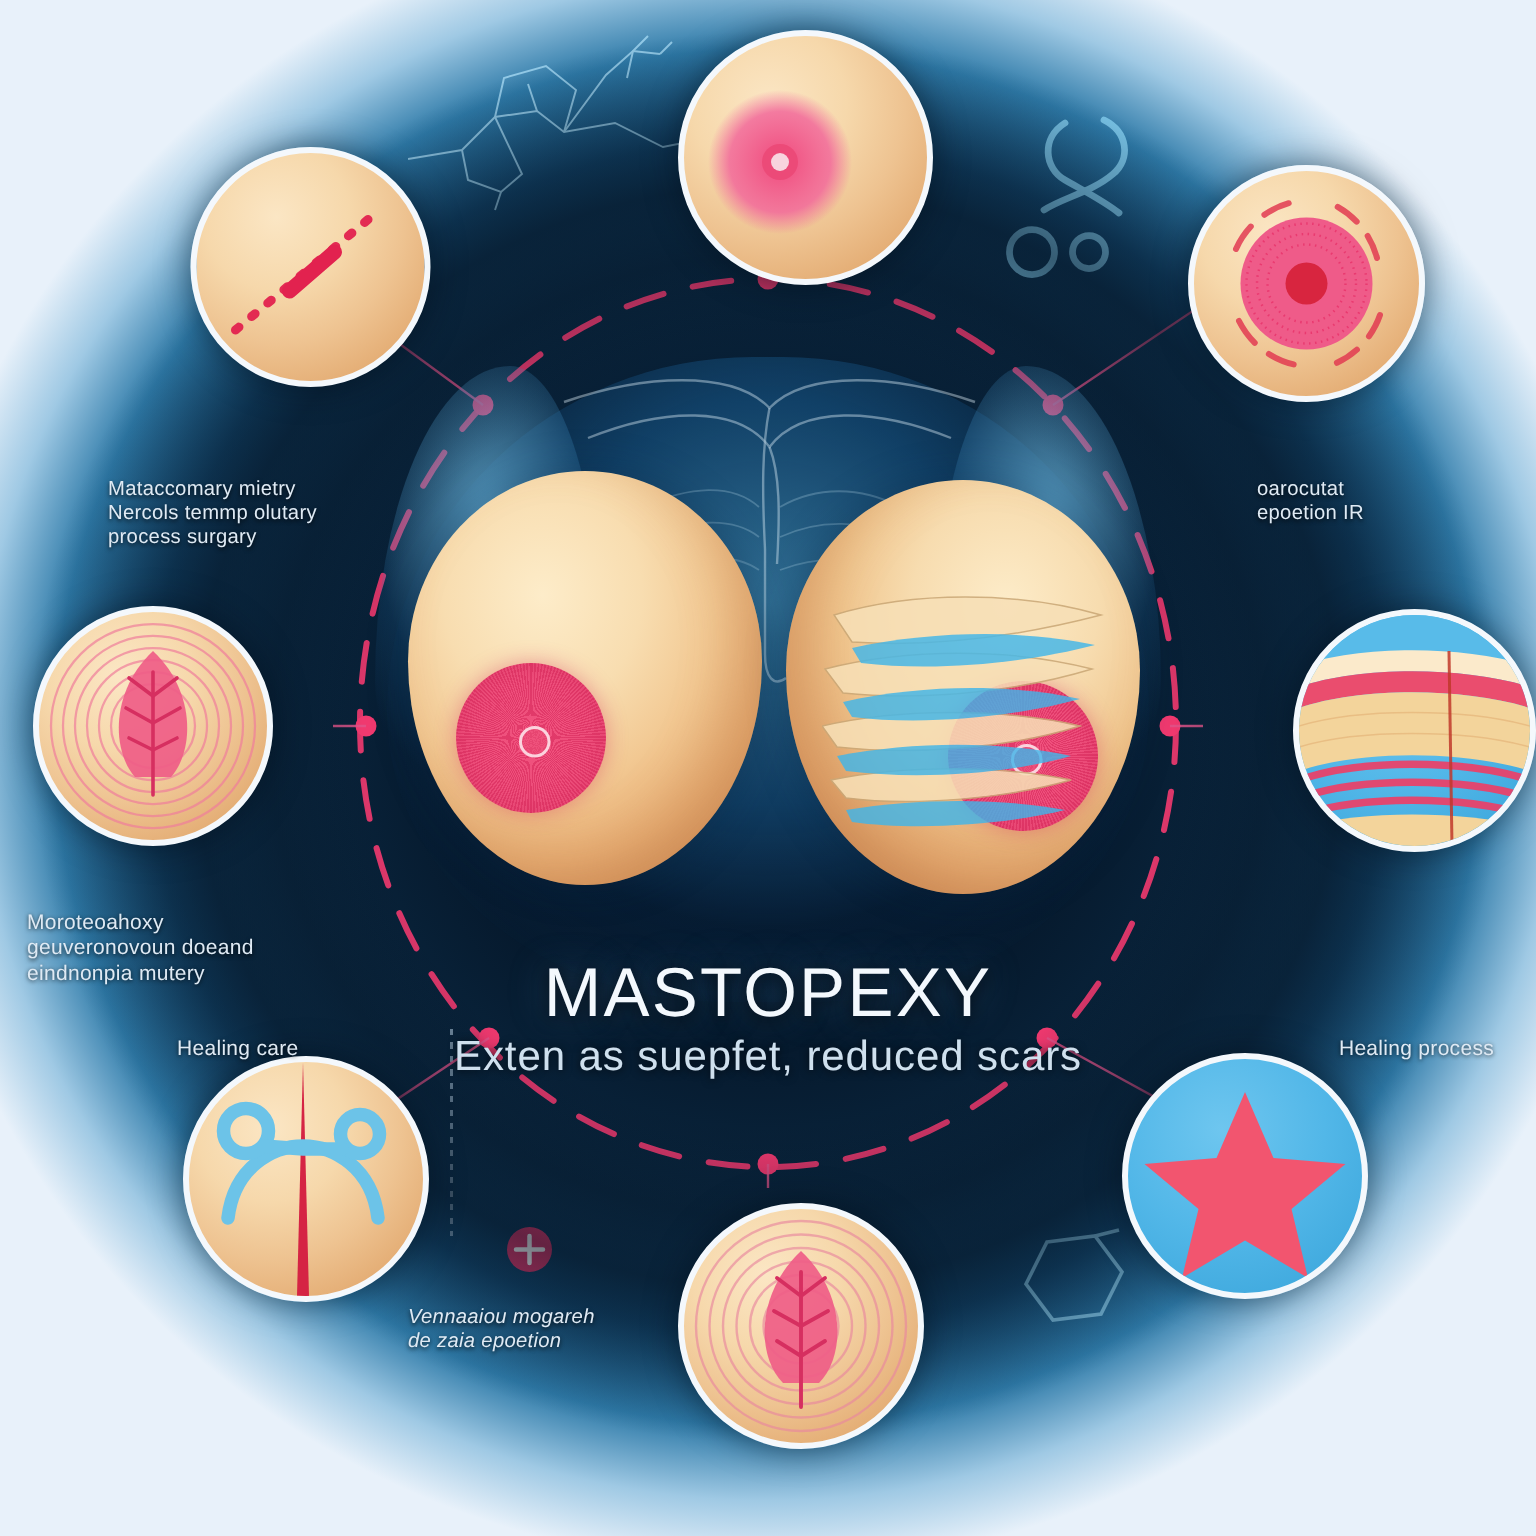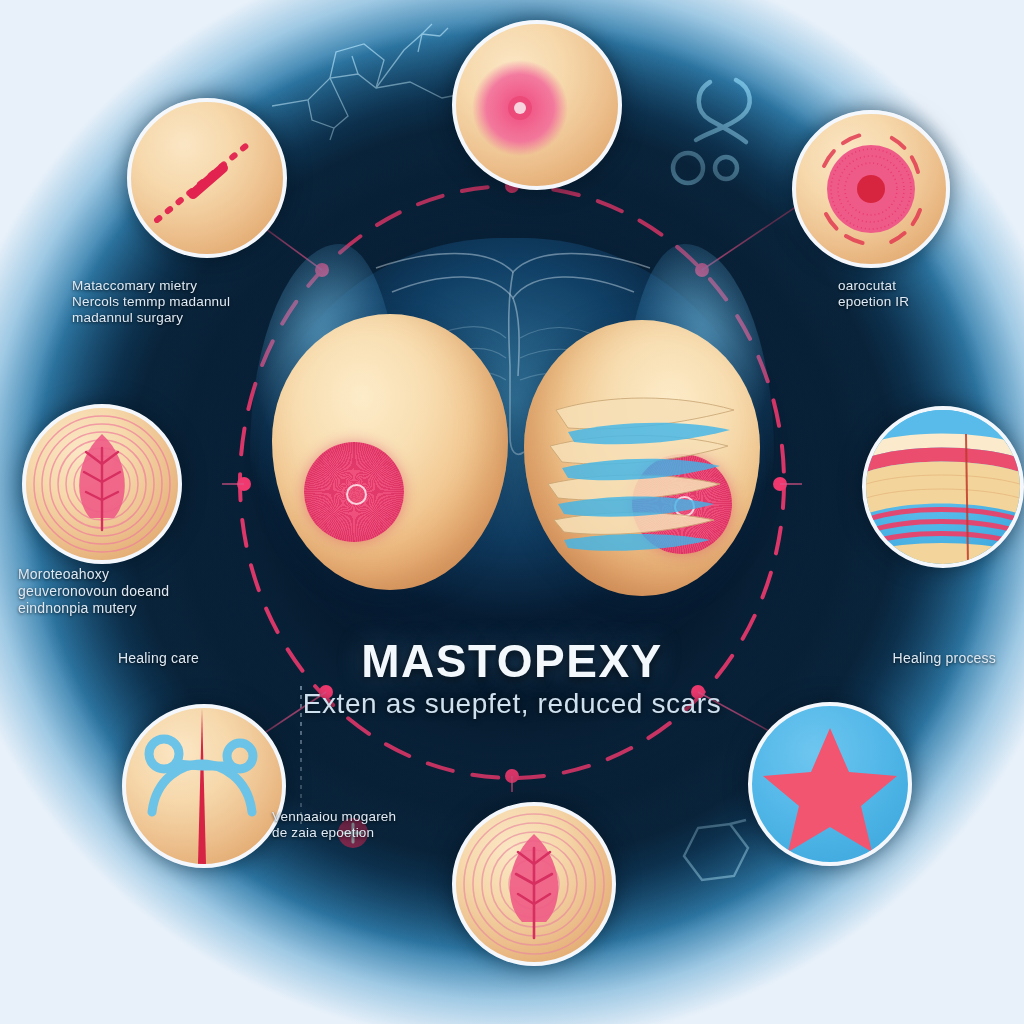--- a/index.html
+++ b/index.html
@@ -62,35 +62,35 @@
   .n-t {left:452px;top:20px;width:162px;height:162px;}
   .n-tr{left:792px;top:110px;width:150px;height:150px;}
   .n-l {left:22px;top:404px;width:152px;height:152px;}
   .n-r {left:862px;top:406px;width:154px;height:154px;}
   .n-bl{left:122px;top:704px;width:156px;height:156px;}
   .n-b {left:452px;top:802px;width:156px;height:156px;}
   .n-br{left:748px;top:702px;width:156px;height:156px;}
 
   
   .lbl{position:absolute;color:#dfeaf4;font-size:13.5px;line-height:16px;
-       text-shadow:0 1px 3px rgba(0,0,0,.75);letter-spacing:.2px;}
+       text-shadow:0 1px 3px rgba(0,0,0,.75);letter-spacing:.2px;margin-top:40px;}
   .lbl.big{font-size:14px;line-height:17px;}
 
   .l-tl{left:72px;top:278px;width:186px;}
   .l-tr{left:838px;top:278px;width:180px;}
   .l-l {left:18px;top:566px;width:200px;}
   .l-r {left:862px;top:560px;width:160px;text-align:right;}
   .l-hc{left:118px;top:650px;width:130px;}
   .l-hp{left:856px;top:650px;width:140px;text-align:right;}
-  .l-bl{left:272px;top:809px;width:180px;}
+  .l-bl{left:272px;top:830px;width:180px;font-style:italic;}
   .l-br{left:660px;top:868px;width:150px;}
 
   
   .title{position:absolute;left:0;right:0;top:634px;text-align:center;
-    font-size:46px;font-weight:700;letter-spacing:1.5px;color:#f3f8fd;
+    font-size:46px;font-weight:400;letter-spacing:1.5px;color:#f3f8fd;
     text-shadow:0 2px 10px rgba(0,0,0,.7), 0 0 26px rgba(120,190,240,.35);}
   .subtitle{position:absolute;left:0;right:0;top:688px;text-align:center;
     font-size:28px;color:#cfe0ee;letter-spacing:.6px;
     text-shadow:0 1px 6px rgba(0,0,0,.7);}
 
   .deco{position:absolute;pointer-events:none;}
   .d-mol{left:272px;top:22px;width:190px;height:120px;}
   .d-sci{left:650px;top:72px;width:120px;height:122px;}
   .d-hex{left:672px;top:818px;width:92px;height:78px;}
   .d-plus{left:330px;top:810px;width:46px;height:46px;}
@@ -323,22 +323,22 @@
   </div>
 
   <div class="node blue n-br">
     <svg viewBox="0 0 156 156" style="width:100%;height:100%">
       <path d="M78 22 L97 66 L145 70 L109 100 L120 146 L78 121 L36 146 L47 100 L11 70 L59 66 Z" fill="#f2556f"></path>
     </svg>
   </div>
 
   <div class="lbl l-tl">
     <div>Mataccomary mietry</div>
-    <div>Nercols temmp madannul</div>
-    <div>madannul surgary</div>
+    <div>Nercols temmp olutary</div>
+    <div>process surgary</div>
   </div>
 
   <div class="lbl l-tr">
     <div>oarocutat</div>
     <div>epoetion IR</div>
   </div>
 
   <div class="lbl l-l big">
     <div>Moroteoahoxy</div>
     <div>geuveronovoun doeand</div>

